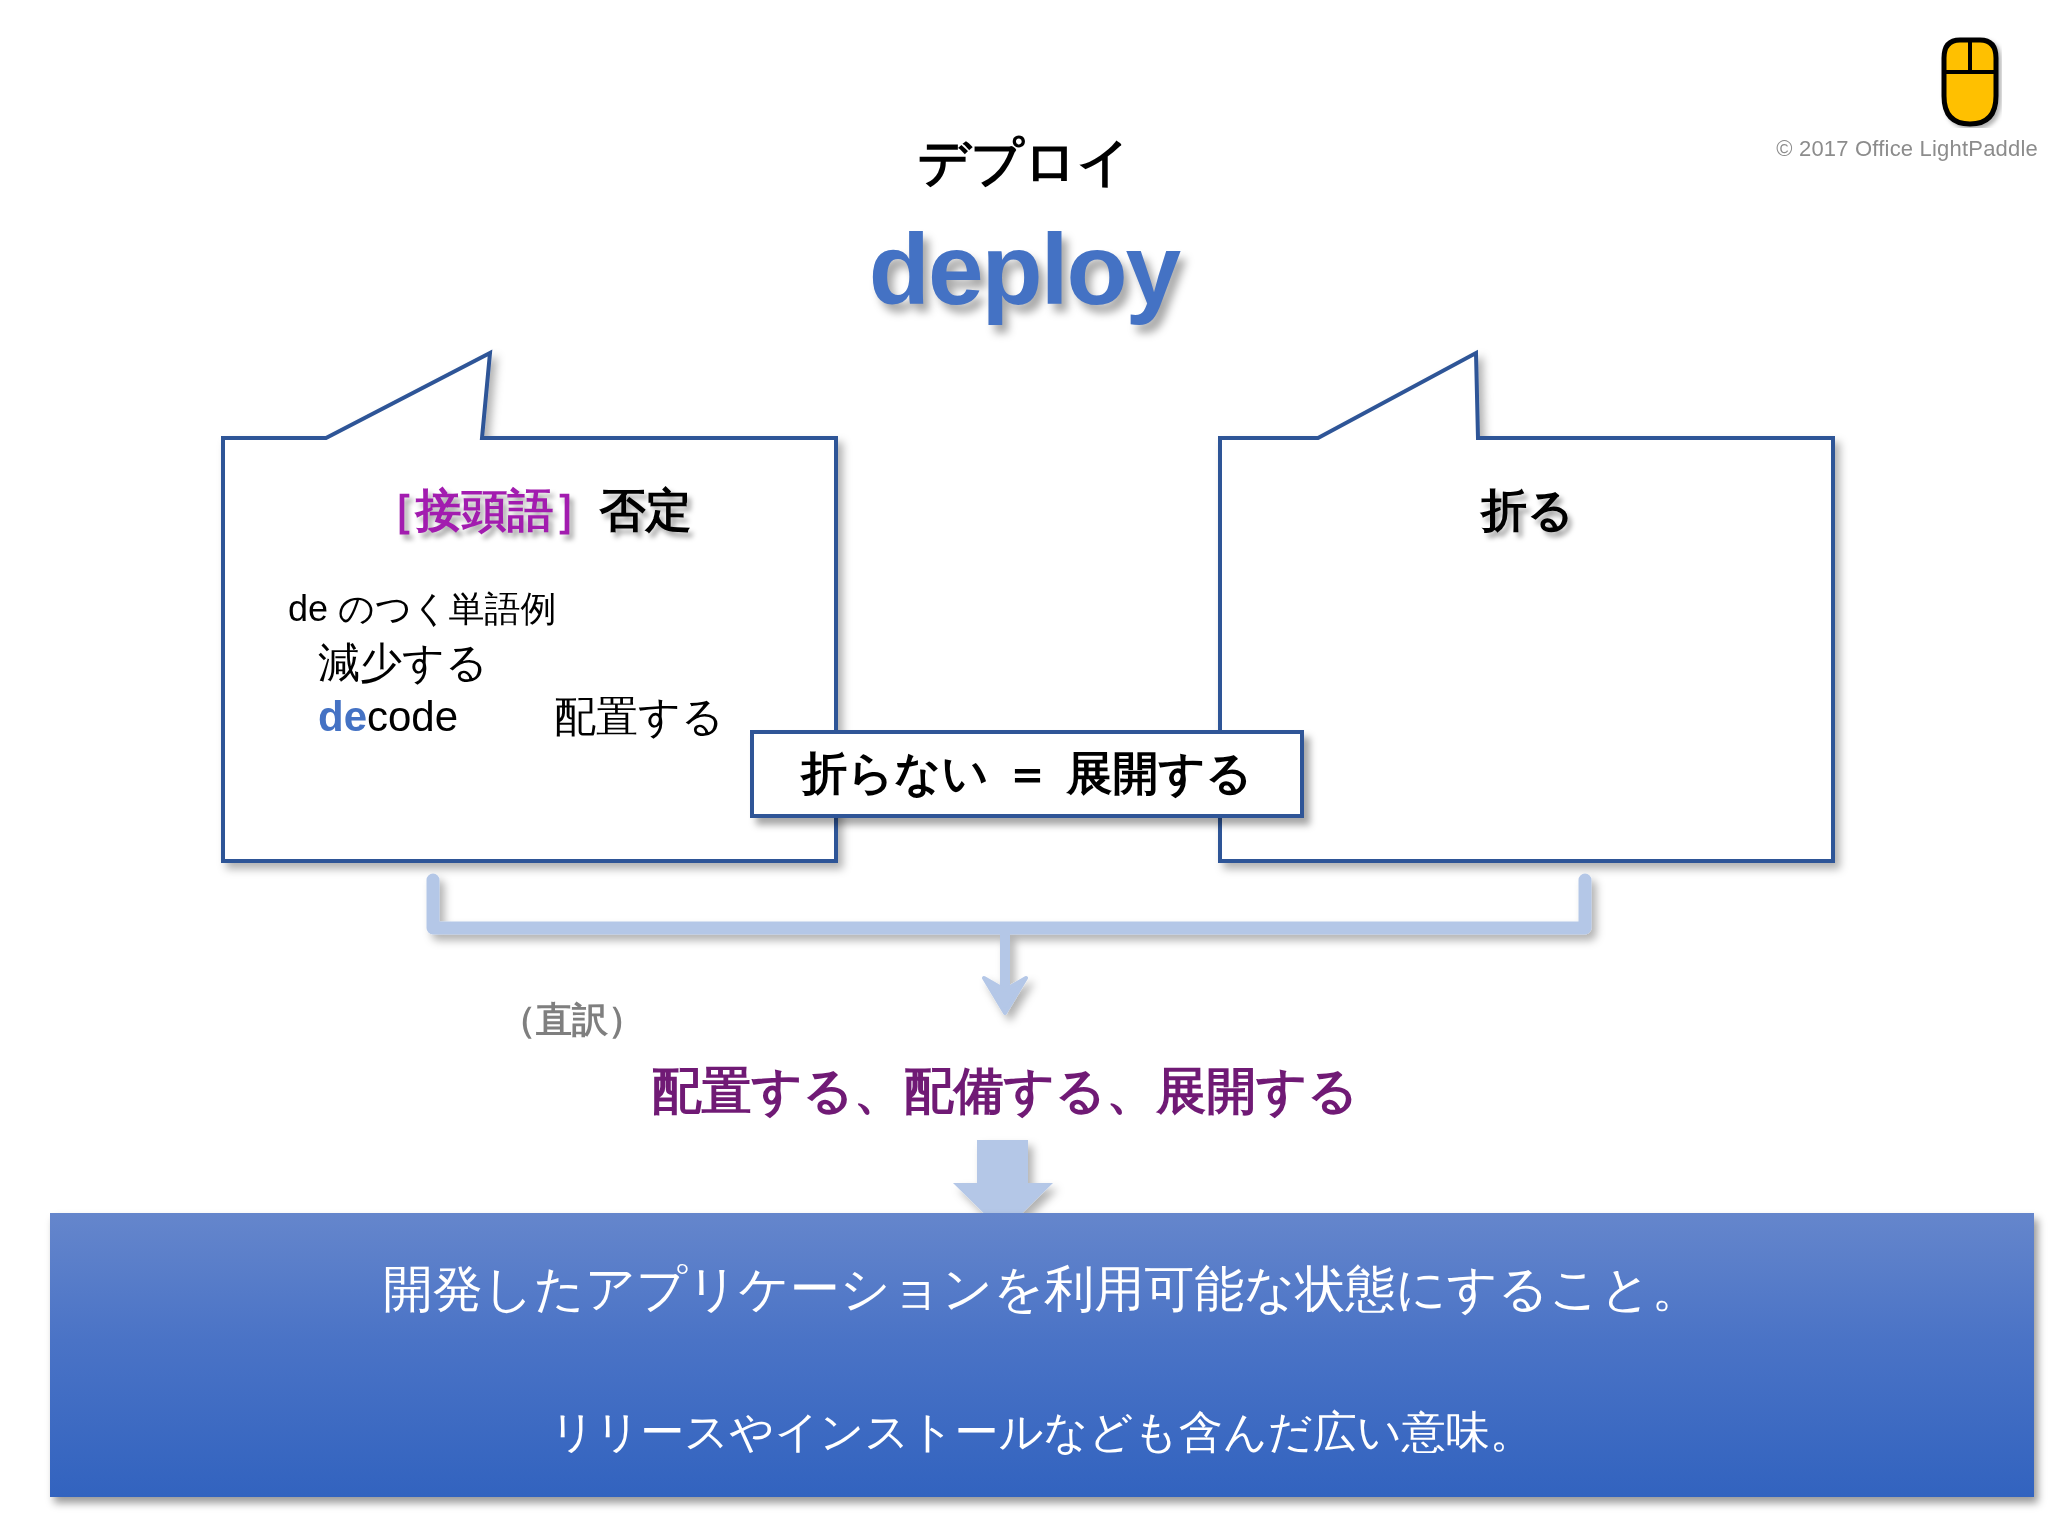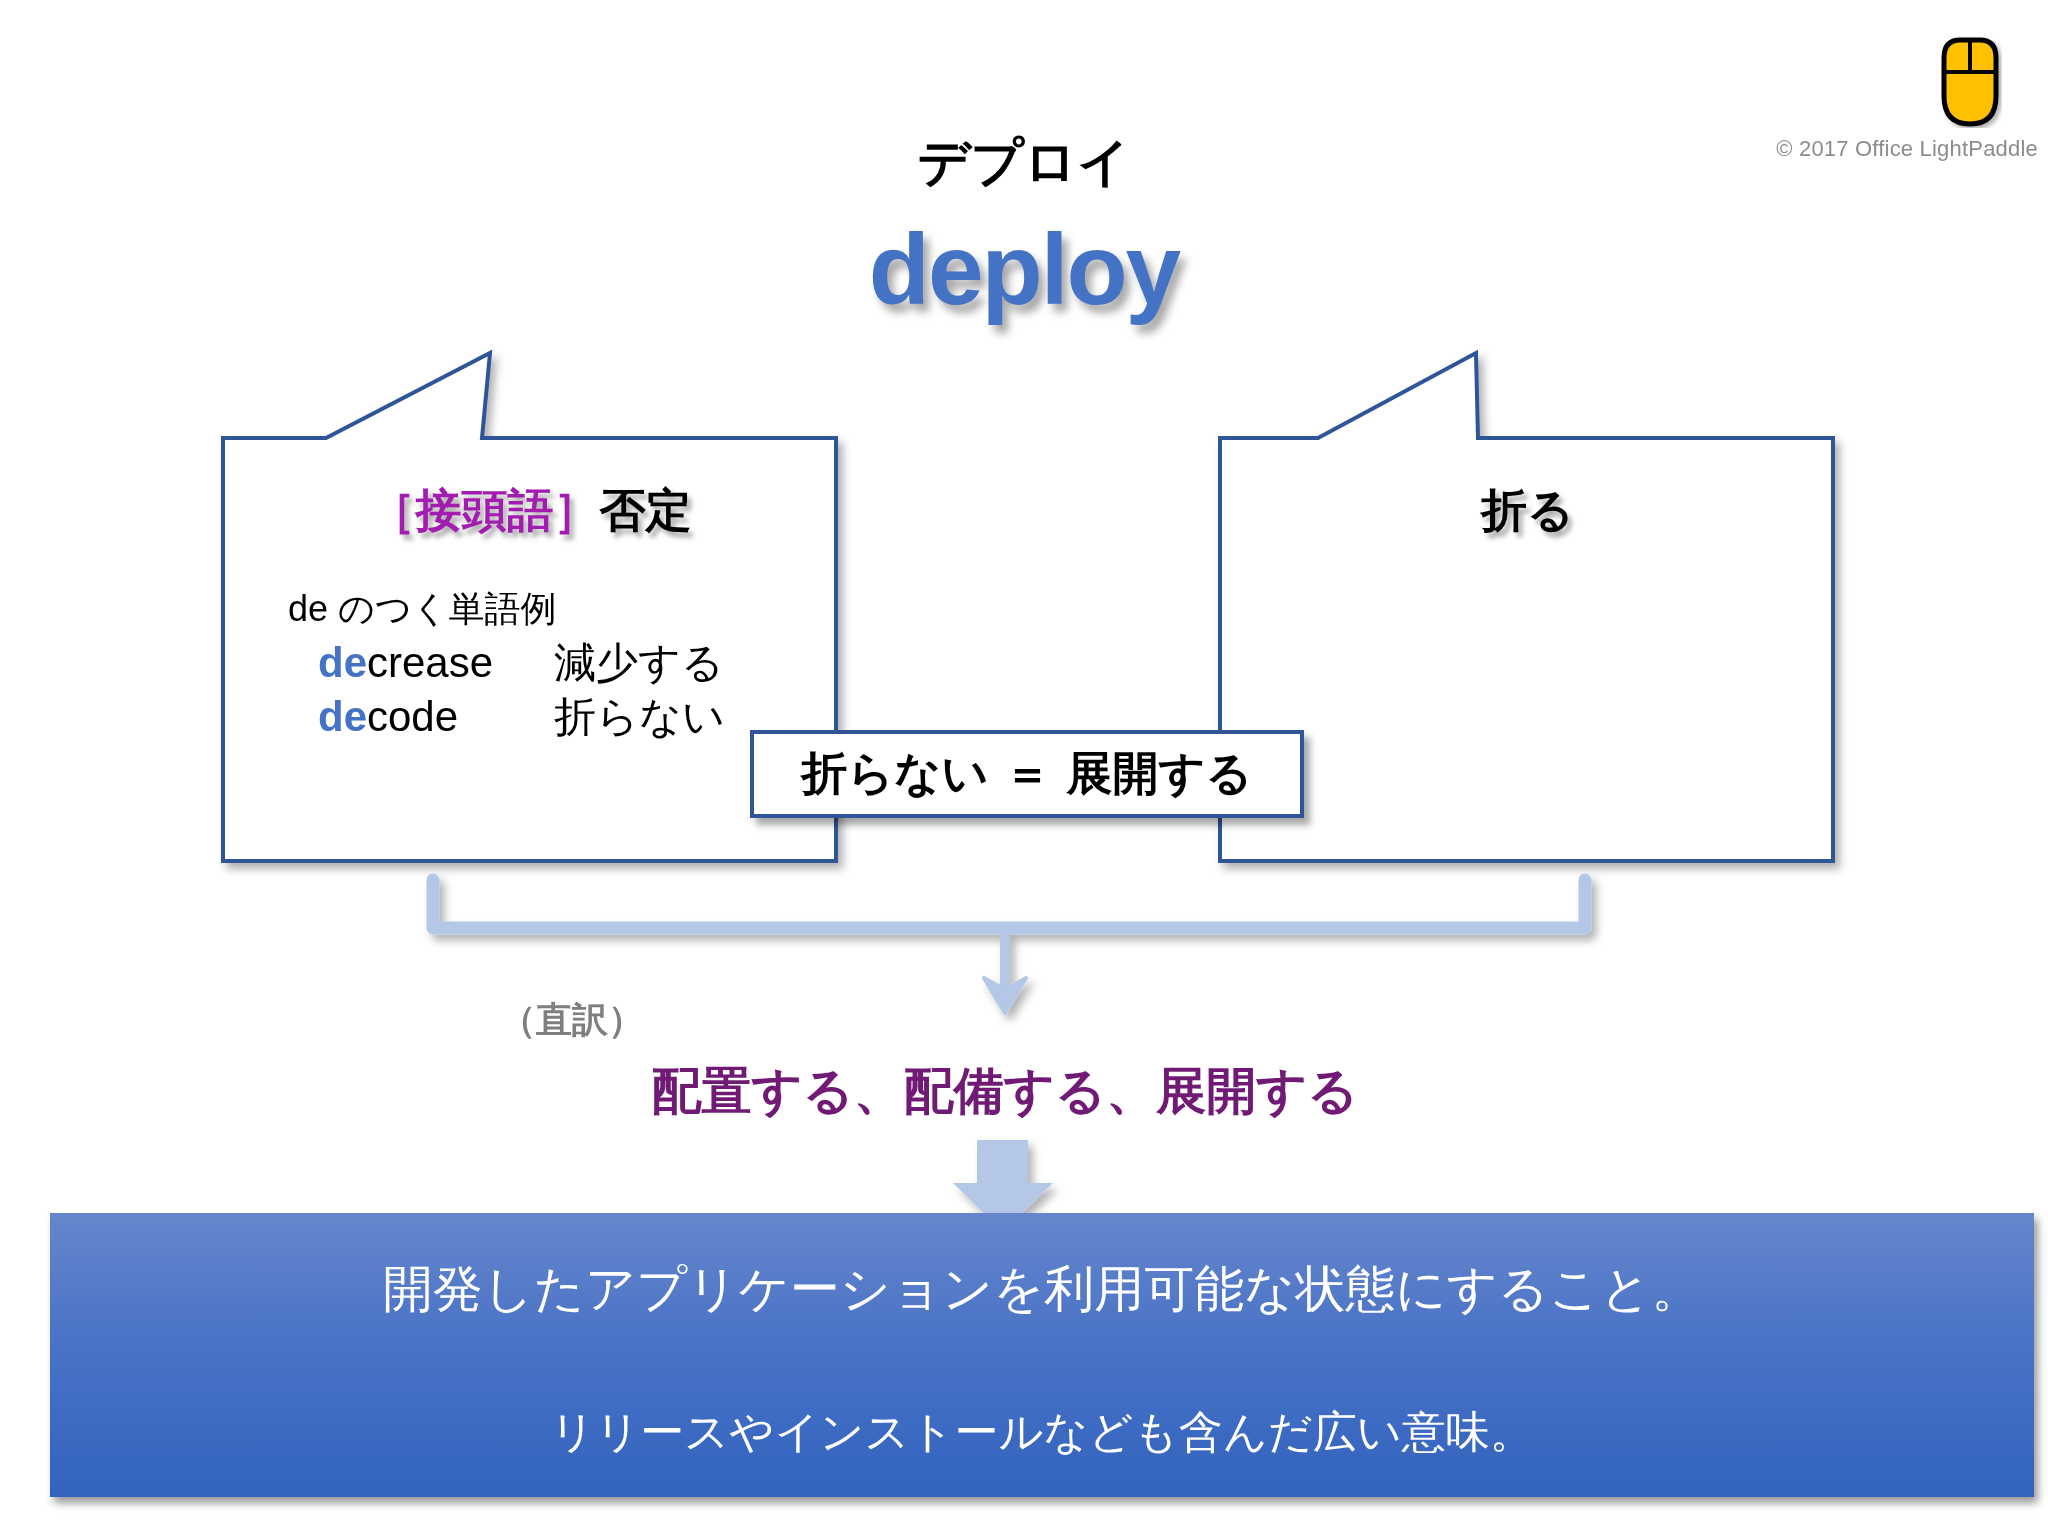--- a/index.html
+++ b/index.html
@@ -109,26 +109,25 @@
 
 <div class="abs title-ja">デプロイ</div>
 <div class="abs title-en">deploy</div>
 
 <div class="abs bubble-heading left-heading">
   <span class="prefix-tag">［接頭語］</span><span>否定</span>
 </div>
 <div class="abs examples">
   <div class="caption">de のつく単語例</div>
   <div class="row">
-    <span class="word"><span class="de">de</span><span>crease</span></span>
     <span>減少する</span>
   </div>
   <div class="row">
     <span class="word"><span class="de">de</span><span>code</span></span>
-    <span>折らない</span>
+    <span>配置する</span>
   </div>
 </div>
 
 <div class="abs bubble-heading right-heading">折る</div>
 
 <div class="abs center-box">
   <span>折らない ＝ 展開する</span>
 </div>
 
 <div class="abs literal-label">（直訳）</div>

